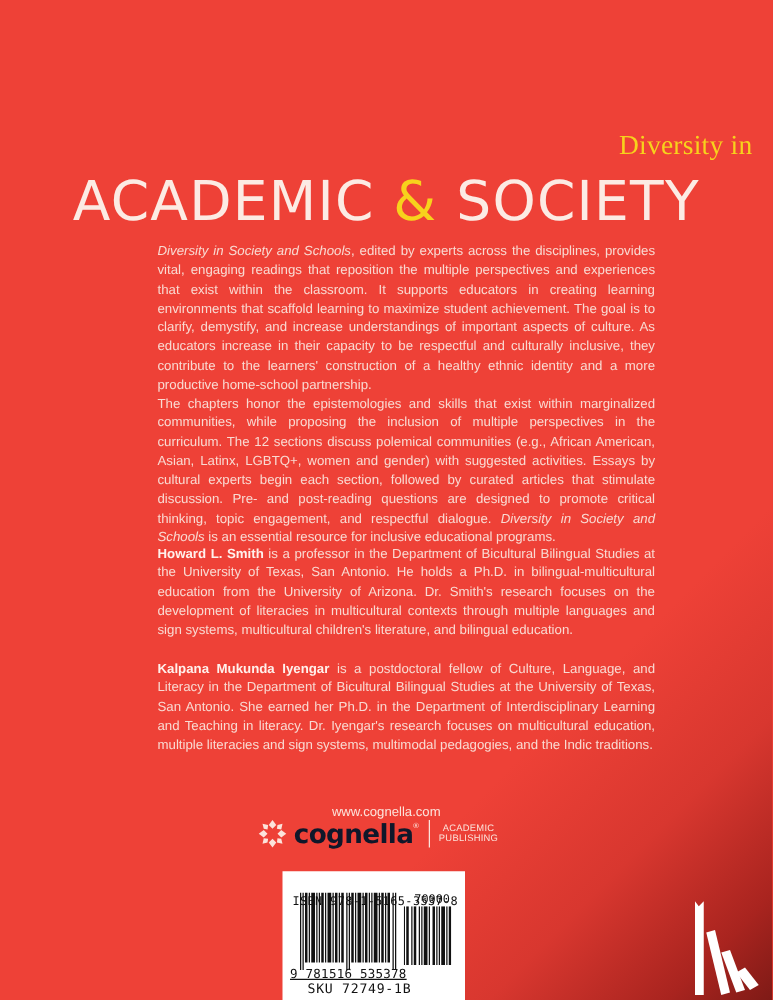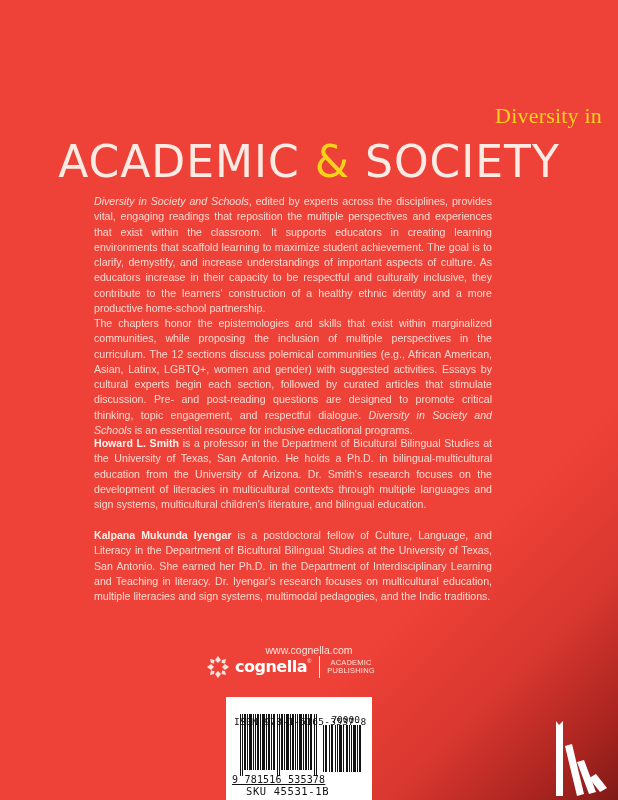--- a/index.html
+++ b/index.html
@@ -22,40 +22,40 @@
   .title-main {
     position: absolute; left: 0; right: 0; top: 134px;
     text-align: center;
     font-family: "DejaVu Sans", sans-serif;
     font-weight: normal;
     font-size: 44px; color: #FCEBE4; line-height: 56px;
     letter-spacing: 1px;
   }
   .title-main .amp { color: #F7D21C; }
   .body-text {
-    position: absolute; left: 94px; width: 398px;
+    position: absolute; left: 126px; width: 398px;
     font-size: 10.6px; line-height: 15.3px; color: #F9DAD2;
     text-align: justify;
   }
   .body-text p { margin: 0; }
   .body-text em { font-style: italic; }
   .body-text b { font-weight: bold; color: #FFF1EC; }
   #para1 { top: 194px; }
   #para2 { top: 316px; }
   #para3 { top: 436px; }
   #para4 { top: 528px; }
 
   .publisher {
     position: absolute; left: 206px; top: 652px; width: 200px; height: 30px;
     display: flex; align-items: center;
   }
   .pub-logo-mark { width: 24px; height: 24px; }
   .pub-name {
     margin-left: 5px; font-family: "DejaVu Sans", sans-serif; font-weight: bold;
-    font-size: 16px; color: #ffffff; letter-spacing: -0.5px; line-height: 24px;
+    font-size: 21px; color: #0f172a; letter-spacing: -0.5px; line-height: 24px;
   }
   .pub-sep { width: 1px; height: 22px; background: #FCE3DB; margin: 0 7px 0 8px; }
   .pub-tag {
     font-size: 7.5px; line-height: 8.5px; color: #FCE3DB; letter-spacing: 0.2px; text-align: center;
   }
   .pub-url {
     position: absolute; left: 0; right: 0; top: 644px; text-align: center;
     font-size: 10.5px; color: #FCE3DB; padding-left: 0px;
   }
   .barcode-box {
@@ -176,21 +176,21 @@
         <rect x="20" y="0" width="1" height="47"></rect>
       <rect x="23" y="0" width="2" height="47"></rect>
         <rect x="26" y="0" width="1" height="47"></rect>
       <rect x="28" y="0" width="1" height="47"></rect>
         <rect x="30" y="0" width="3" height="47"></rect>
       <rect x="34" y="0" width="1" height="47"></rect>
         <rect x="36" y="0" width="2" height="47"></rect>
     </g>
   </svg>
   <div class="ean-digits">9 781516 535378</div>
-  <div class="sku-line">SKU 45531-1B</div>
+  <div class="sku-line">SKU 72749-1B</div>
 </div>
 
 <svg class="corner-mark" viewBox="0 0 60 78">
   <g fill="#FFFFFF">
     <path d="M1 3 L4 7 L8 3 L8 78 L1 78 Z"></path>
     <path d="M10 28 L17 26 L29 76 L22 78 Z"></path>
     <path d="M22 44 L29 42 L41 74 L34 76 Z"></path>
     <path d="M34 60 L41 56 L52 70 L45 74 Z"></path>
   </g>
 </svg>

